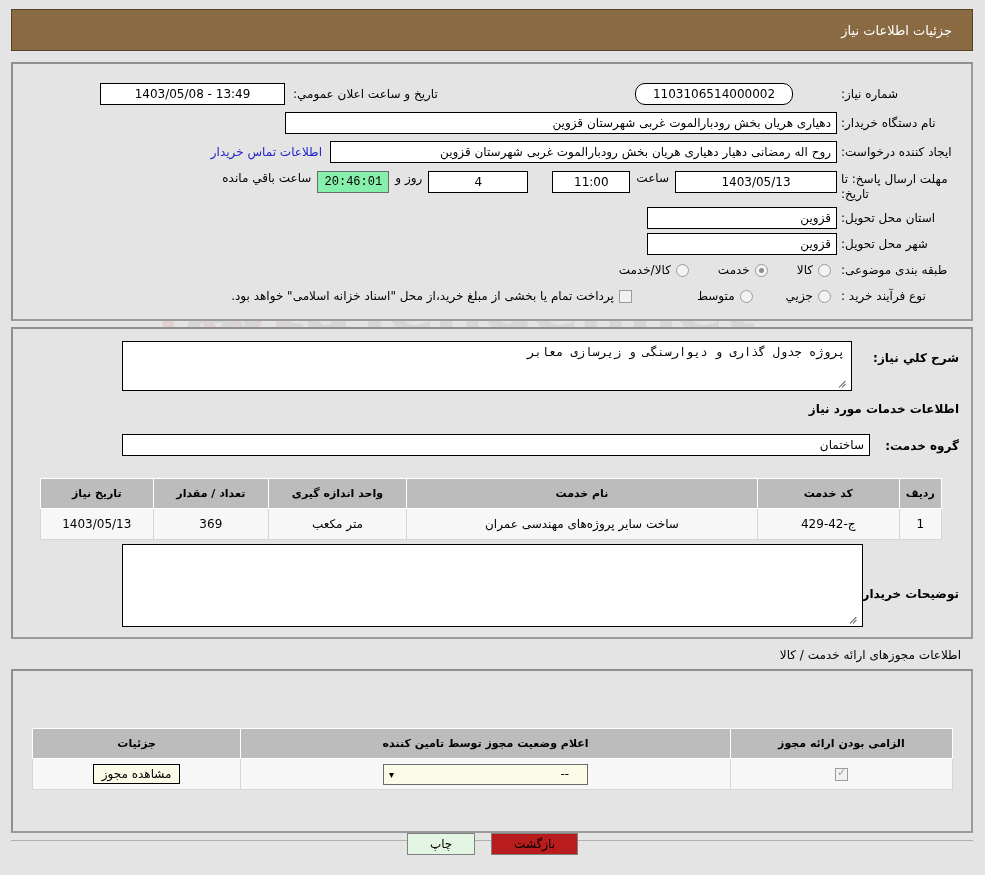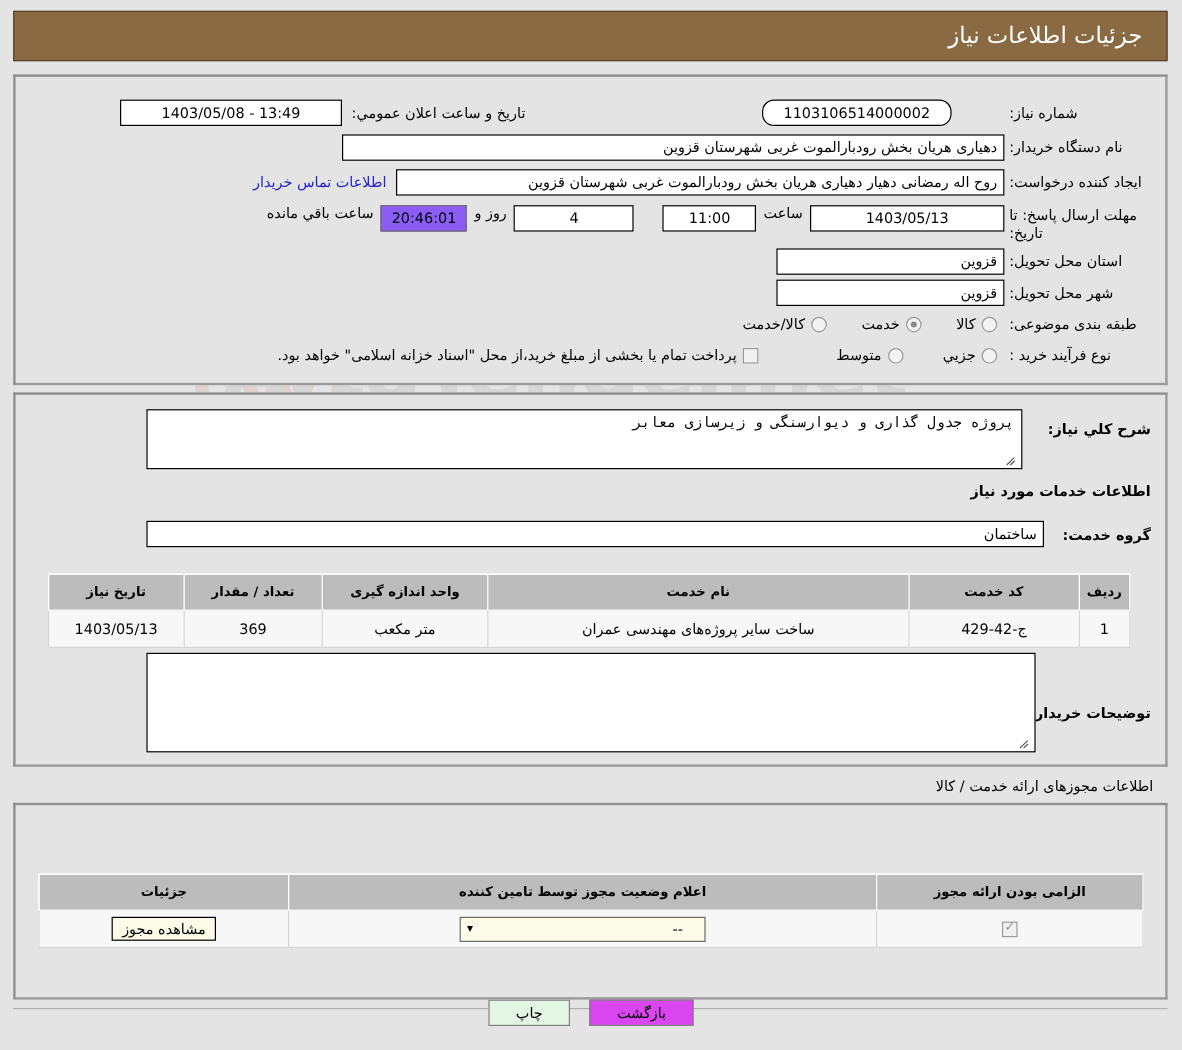--- a/index.html
+++ b/index.html
@@ -52,21 +52,21 @@
     background: #8a6a42;
     border: 1px solid #55442a;
     box-sizing: border-box;
     display: flex;
     align-items: center;
     justify-content: flex-start;
     z-index: 3;
   }
   .titlebar-text {
     color: #ffffff;
-    font-size: 19px;
+    font-size: 13px;
     padding-right: 20px;
   }
 
   
   .panel {
     position: absolute;
     background: #e4e4e4;
     border: 2px solid #9a9a9a;
     border-top-color: #8f8f8f;
     border-left-color: #8f8f8f;
@@ -103,21 +103,21 @@
     line-height: 20px;
     padding: 0 5px;
     font-size: 12px;
     color: #000;
     overflow: hidden;
     text-overflow: clip;
     white-space: nowrap;
   }
   .fld.center { text-align: center; }
   .fld.right  { text-align: right; }
-  .fld.cream  { background: #8b5cf6; border-color: #6b6b6b; }
+  .fld.cream  { background: #86efac; border-color: #6b6b6b; font-family: Liberation Mono, monospace; }
 
   .link {
     color: #2222cc;
     font-size: 12px;
     text-decoration: none;
     cursor: pointer;
     white-space: nowrap;
   }
 
   
@@ -270,21 +270,21 @@
   .btn-print, .btn-back {
     display: inline-block;
     border: 1px solid #808080;
     font-size: 12px;
     padding: 3px 22px;
     cursor: pointer;
     margin: 0 6px;
     color: #000;
   }
   .btn-print { background: #e3f5e3; }
-  .btn-back  { background: #d946ef; }
+  .btn-back  { background: #b91c1c; }
 
   .hr-line {
     position: absolute;
     left: 11px;
     width: 962px;
     height: 0;
     border-top: 1px solid #b0b0b0;
     z-index: 1;
   }
 </style>

